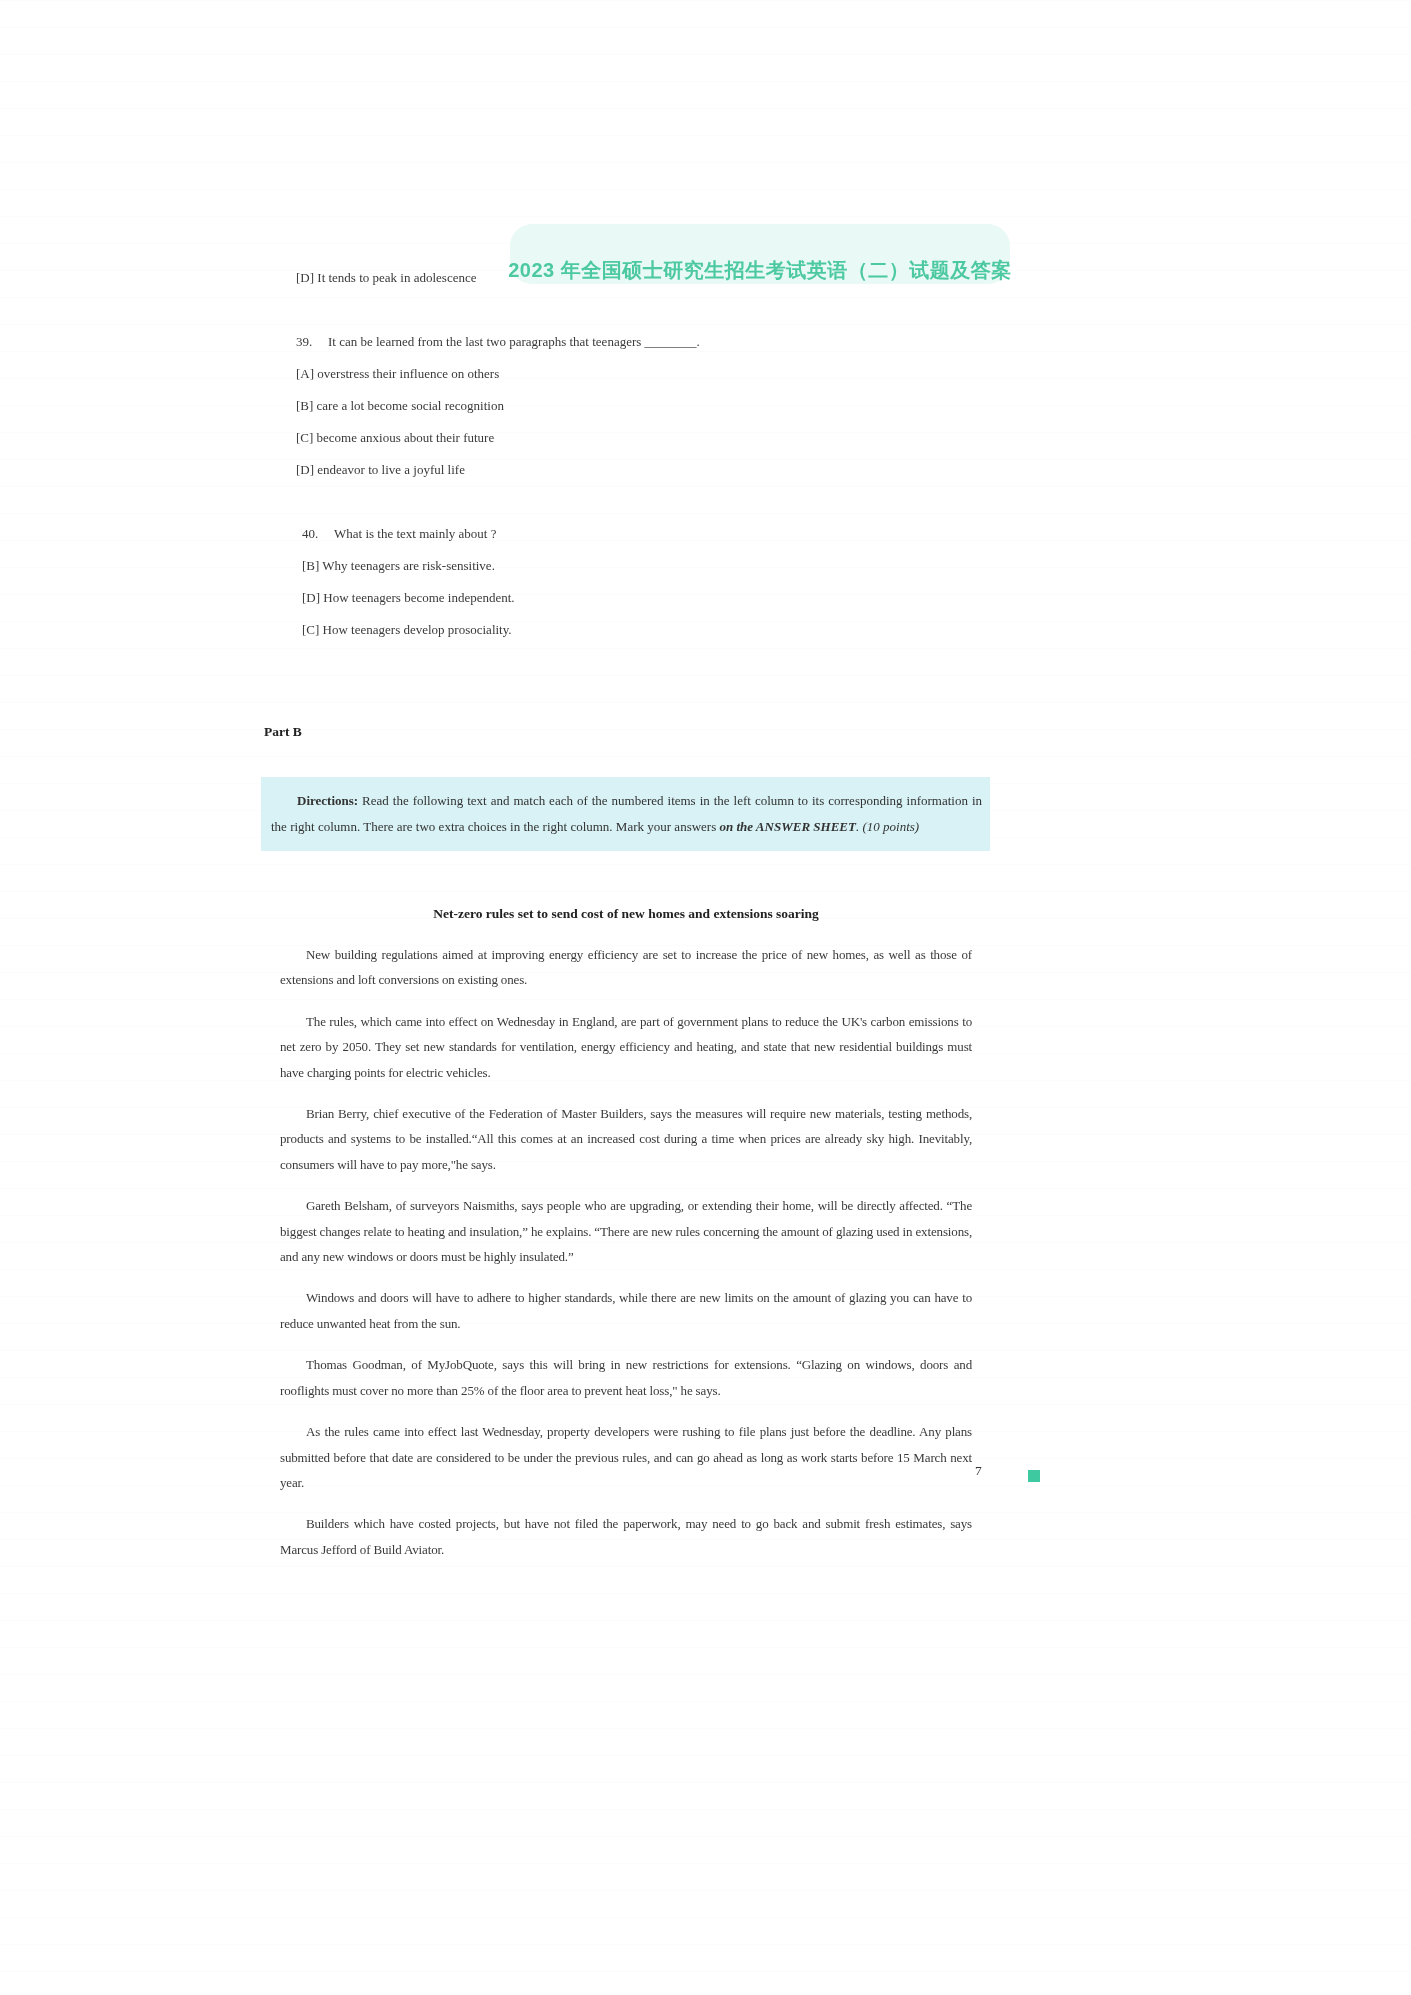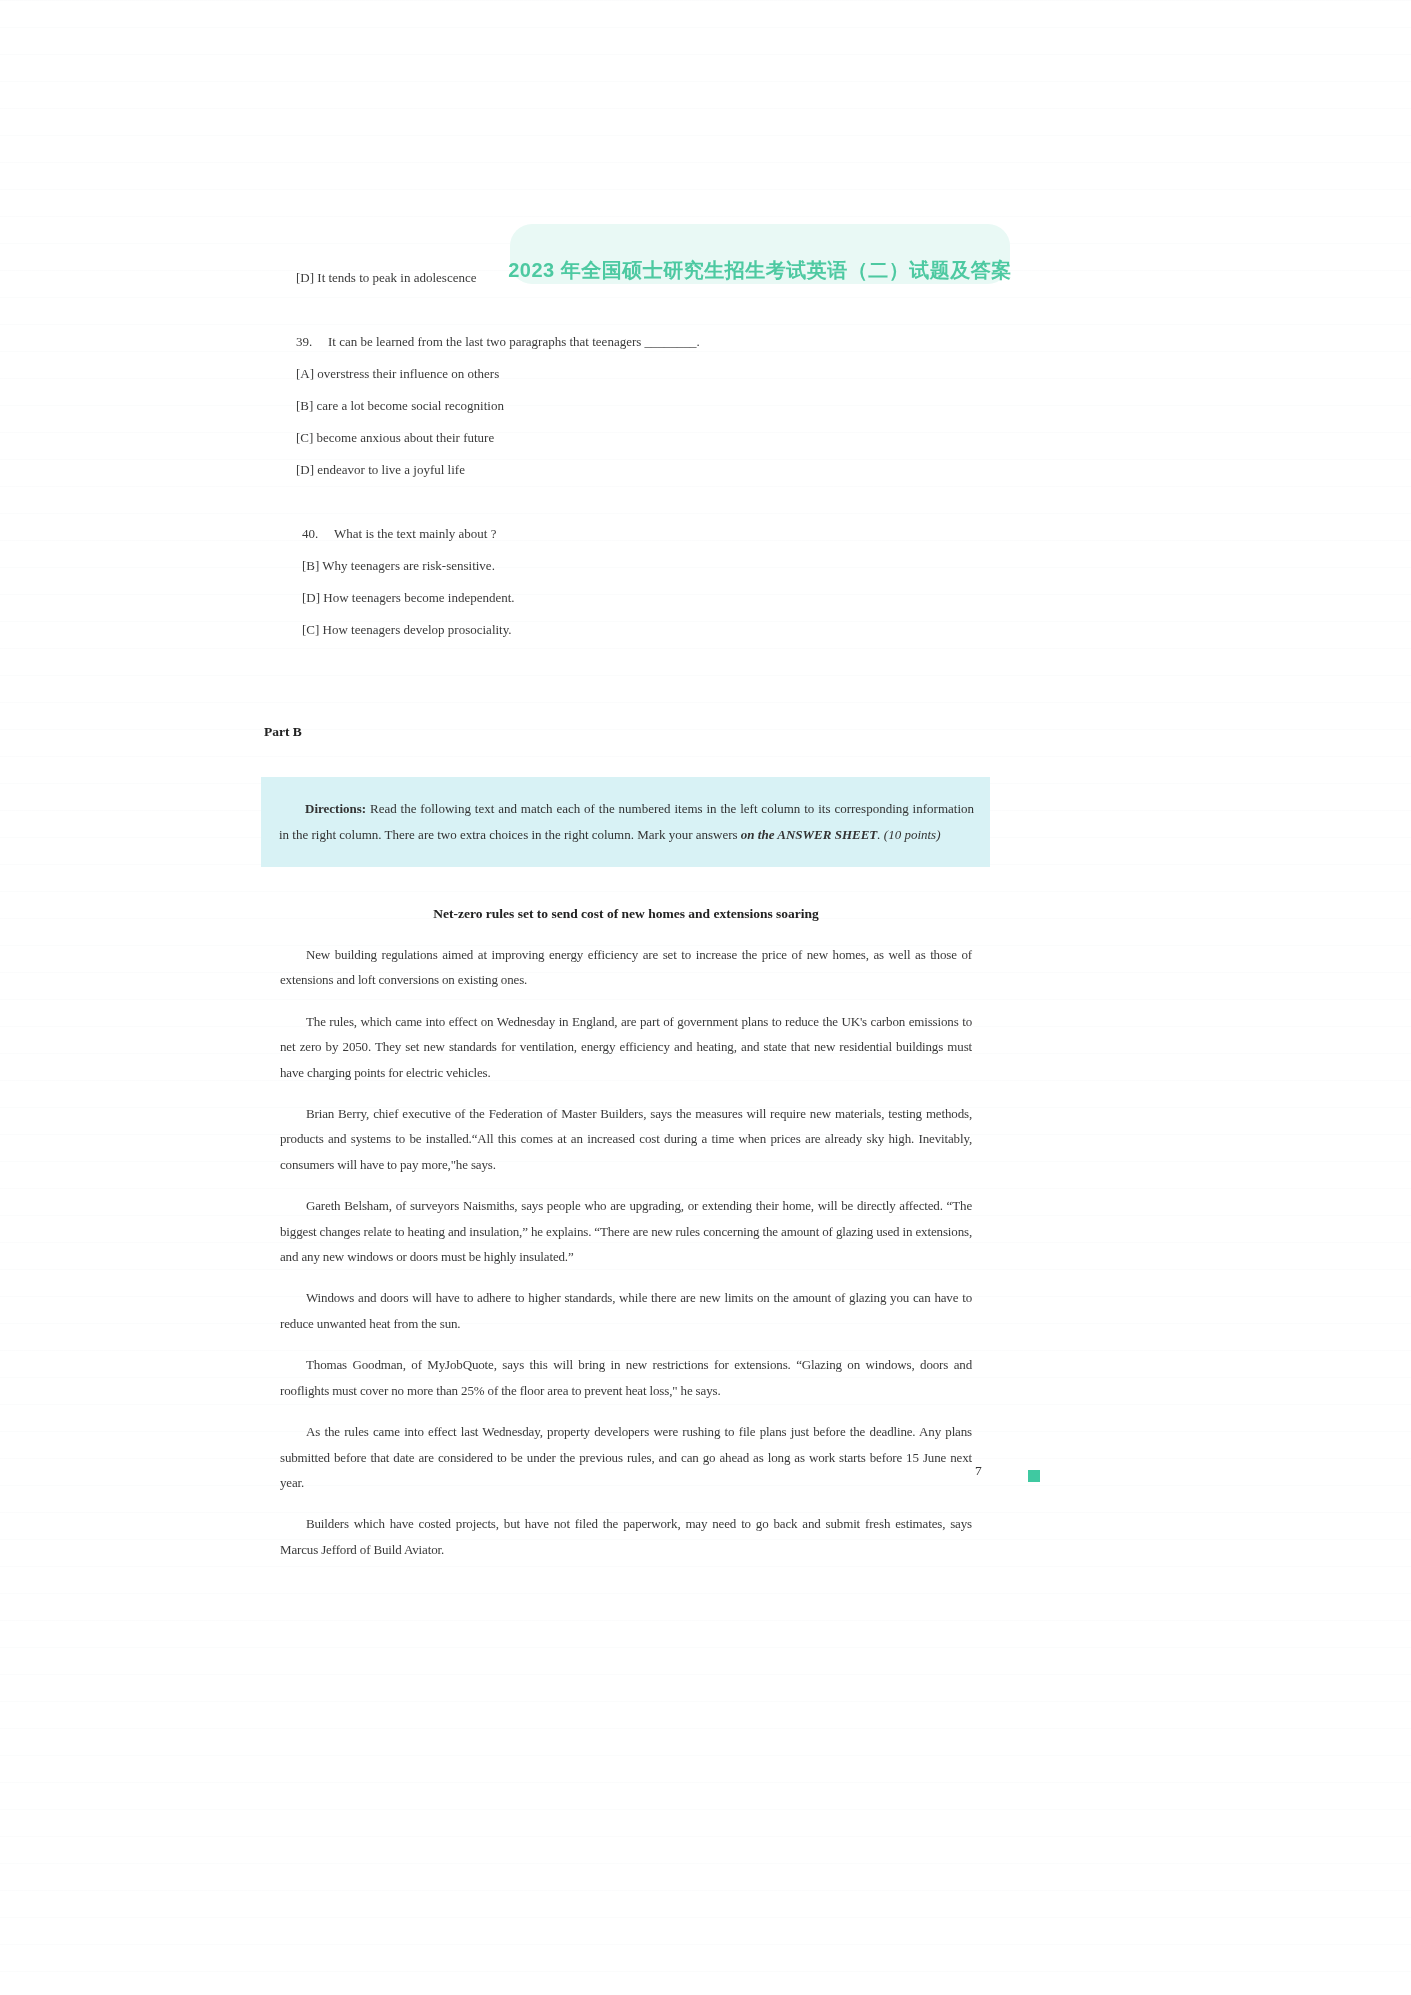--- a/index.html
+++ b/index.html
@@ -38,21 +38,21 @@
     position:absolute;left:264px;top:724px;
     font-size:13.5px;font-weight:bold;color:#222;line-height:16px;
   }
   
   .directions-box{
     position:absolute;left:261px;top:777px;width:727px;
     background:#d8f2f5;
     padding:3px 0 4px 2px;
   }
   .directions-box p{
-    margin:16px;font-size:13px;line-height:25.5px;color:#333;
+    margin:8px;font-size:13px;line-height:25.5px;color:#333;
     text-align:justify;text-indent:26px;
   }
   .b{font-weight:bold;}
   .i{font-style:italic;}
   .bi{font-weight:bold;font-style:italic;}
   
   .article{position:absolute;left:264px;top:902px;width:724px;}
   .article-title{
     margin:0 0 1px 0;text-align:center;
     font-size:13.5px;font-weight:bold;color:#222;line-height:24px;
@@ -102,20 +102,20 @@
   </div>
 
   <div class="article">
     <h3 class="article-title">Net-zero rules set to send cost of new homes and extensions soaring</h3>
     <p>New building regulations aimed at improving energy efficiency are set to increase the price of new homes, as well as those of extensions and loft conversions on existing ones.</p>
     <p>The rules, which came into effect on Wednesday in England, are part of government plans to reduce the UK's carbon emissions to net zero by 2050. They set new standards for ventilation, energy efficiency and heating, and state that new residential buildings must have charging points for electric vehicles.</p>
     <p>Brian Berry, chief executive of the Federation of Master Builders, says the measures will require new materials, testing methods, products and systems to be installed.“All this comes at an increased cost during a time when prices are already sky high. Inevitably, consumers will have to pay more,"he says.</p>
     <p>Gareth Belsham, of surveyors Naismiths, says people who are upgrading, or extending their home, will be directly affected. “The biggest changes relate to heating and insulation,” he explains. “There are new rules concerning the amount of glazing used in extensions, and any new windows or doors must be highly insulated.”</p>
     <p>Windows and doors will have to adhere to higher standards, while there are new limits on the amount of glazing you can have to reduce unwanted heat from the sun.</p>
     <p>Thomas Goodman, of MyJobQuote, says this will bring in new restrictions for extensions. “Glazing on windows, doors and rooflights must cover no more than 25% of the floor area to prevent heat loss," he says.</p>
-    <p>As the rules came into effect last Wednesday, property developers were rushing to file plans just before the deadline. Any plans submitted before that date are considered to be under the previous rules, and can go ahead as long as work starts before 15 June next year.</p>
+    <p>As the rules came into effect last Wednesday, property developers were rushing to file plans just before the deadline. Any plans submitted before that date are considered to be under the previous rules, and can go ahead as long as work starts before 15 March next year.</p>
     <p>Builders which have costed projects, but have not filed the paperwork, may need to go back and submit fresh estimates, says Marcus Jefford of Build Aviator.</p>
   </div>
 
   <span class="page-number">7</span>
   <span class="footer-square"></span>
 
 </div>
 
 </body></html>

